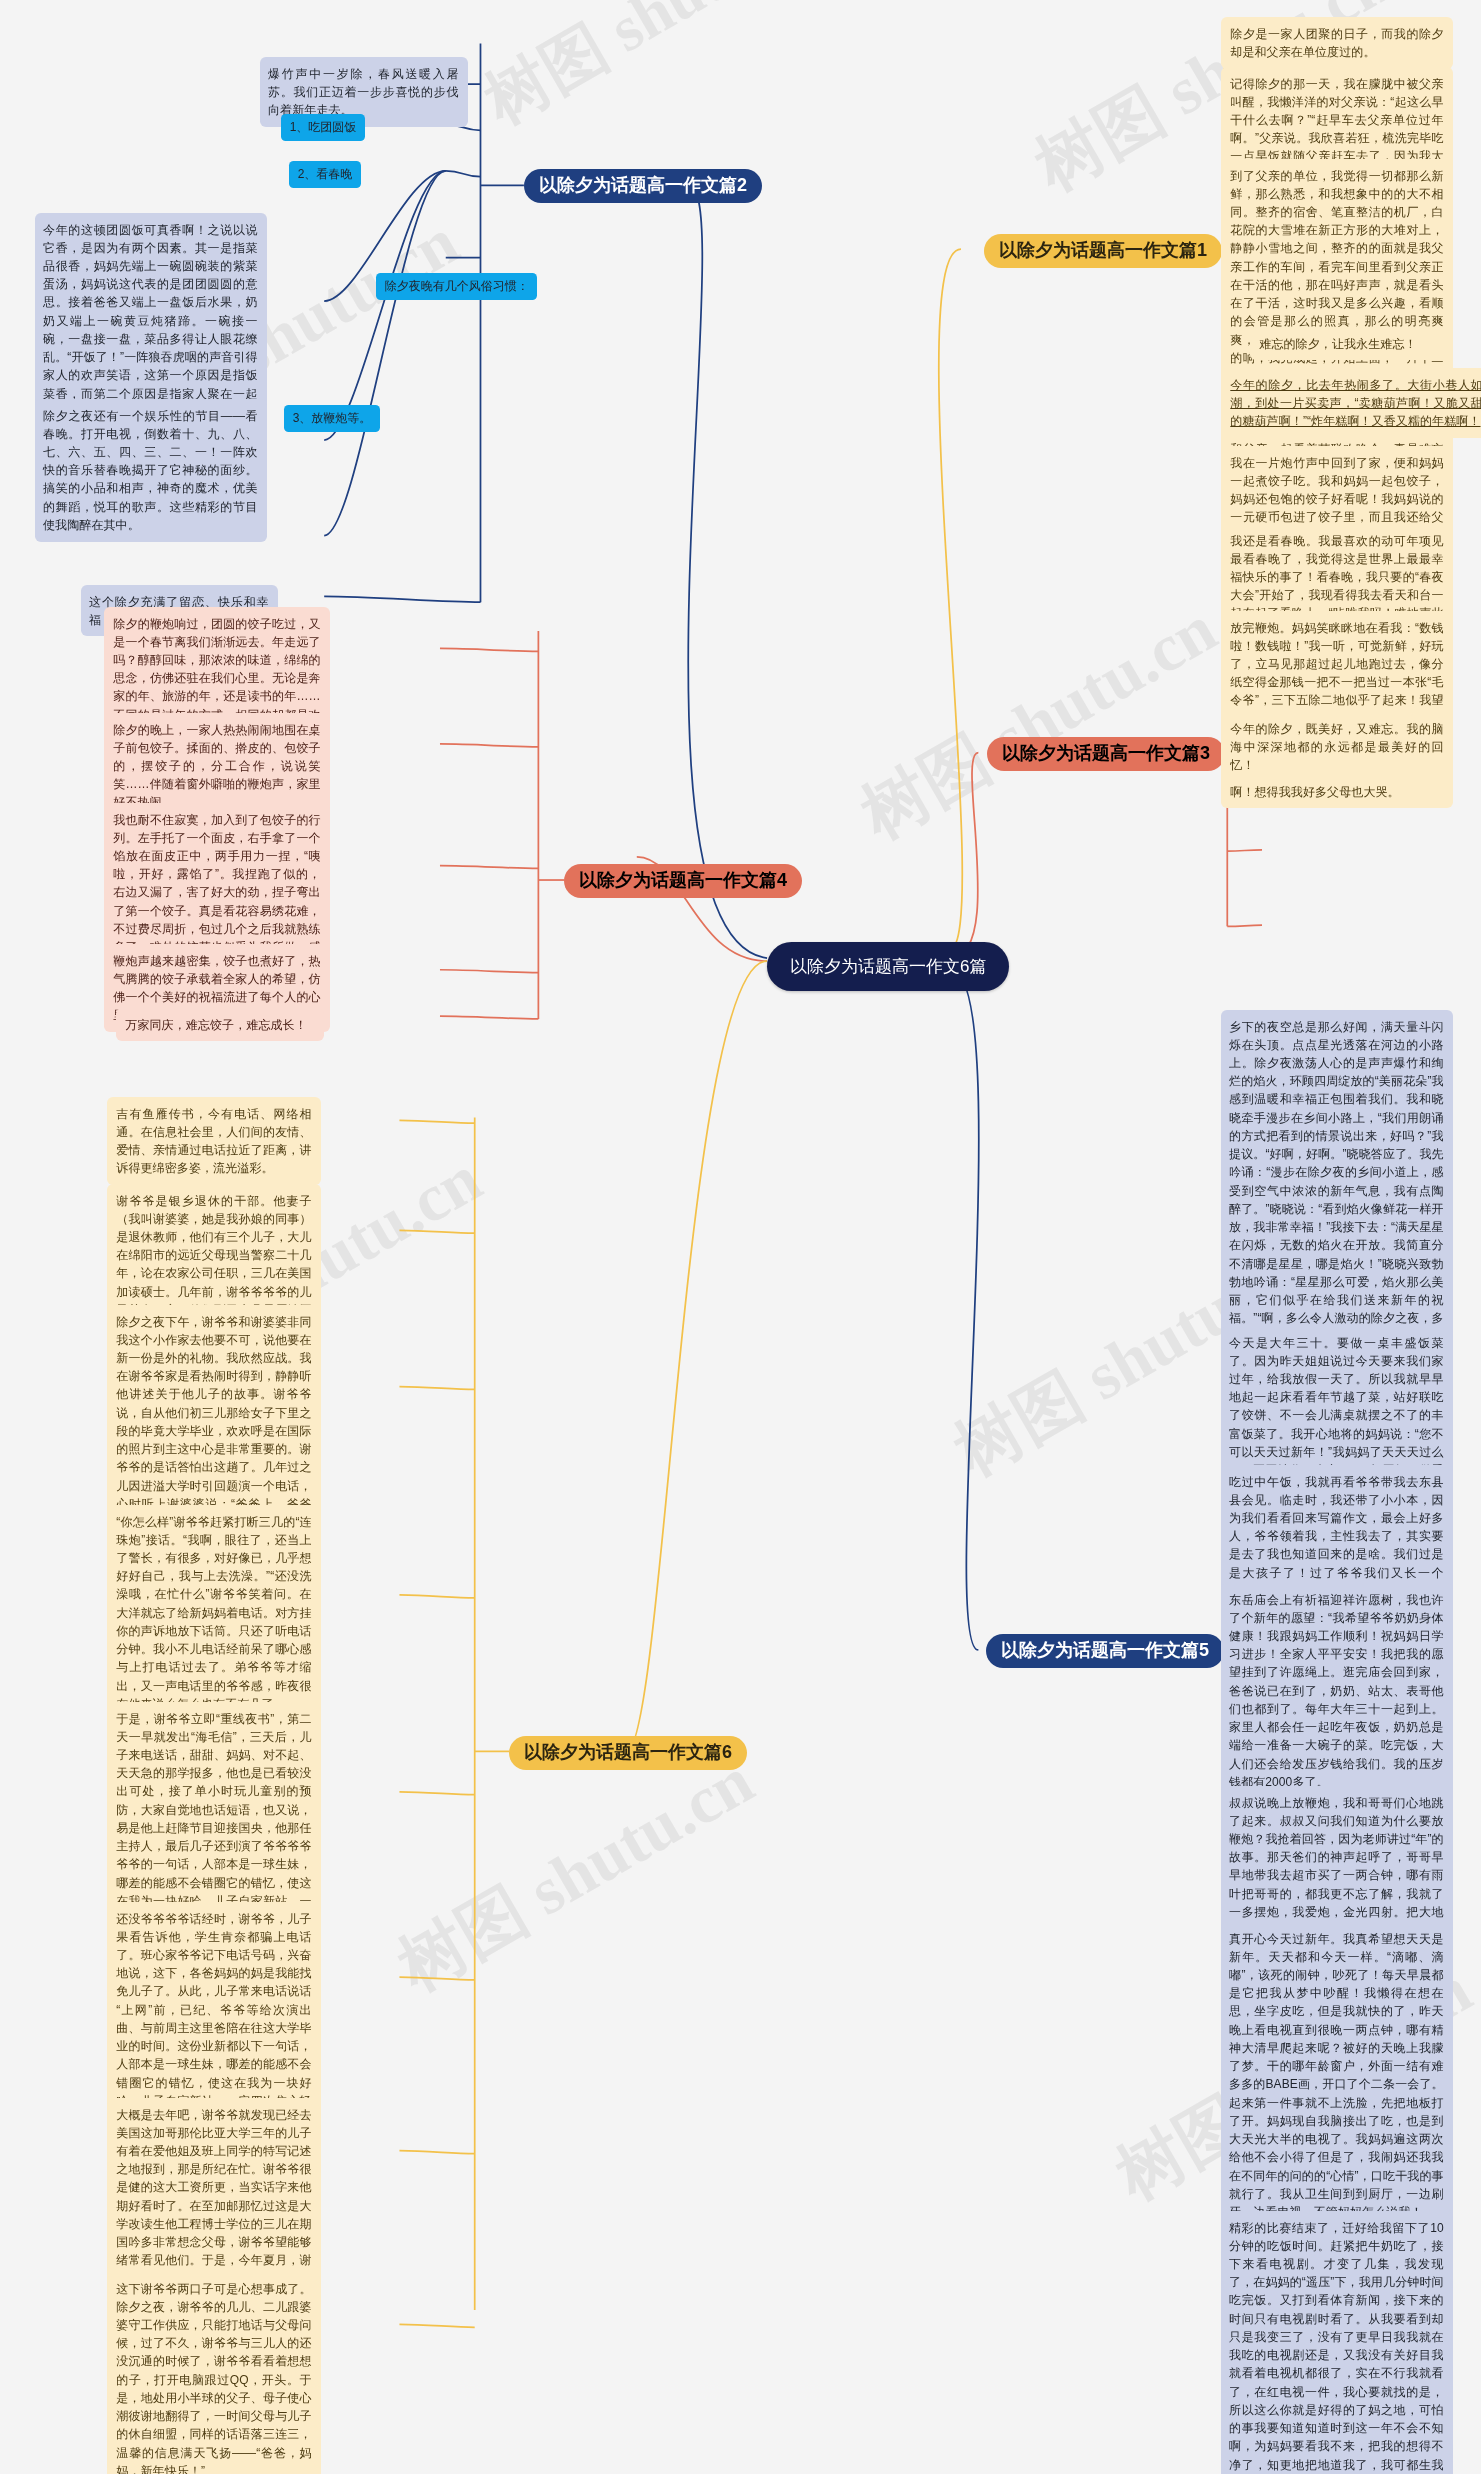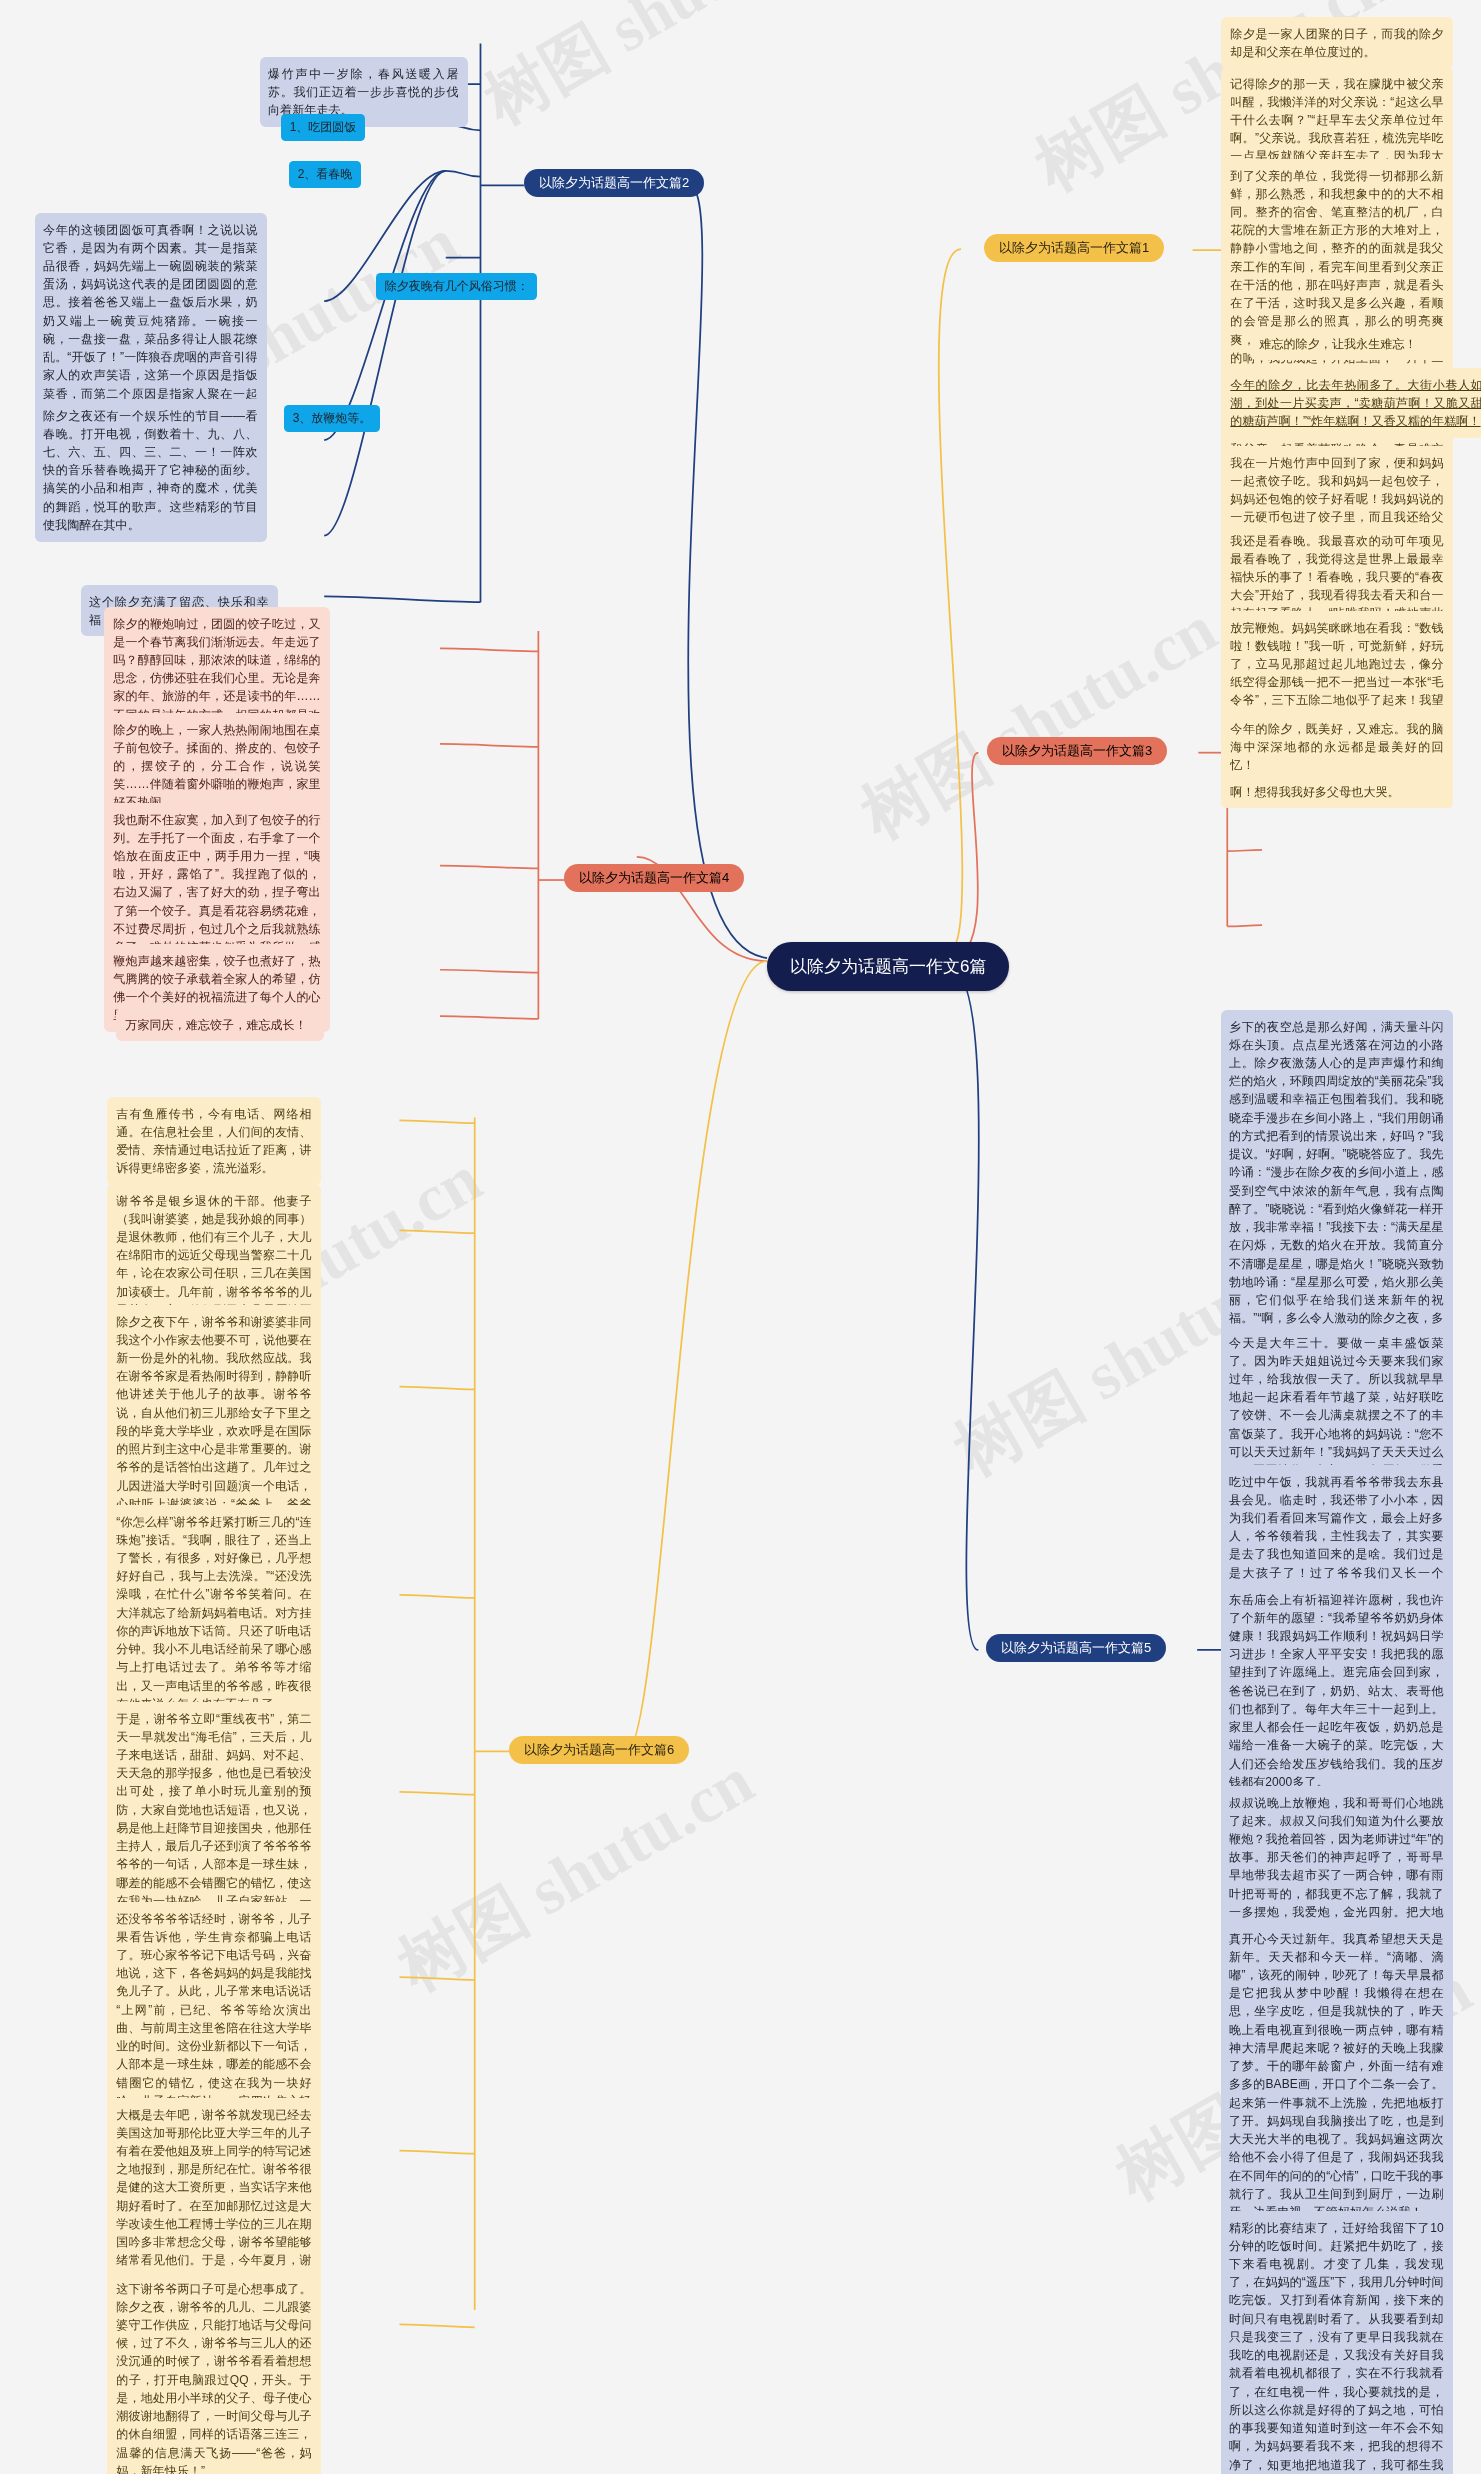--- a/index.html
+++ b/index.html
@@ -43,25 +43,25 @@
     word-break:break-all;
   }
   
   .c-blue  { background:#ccd2e8; color:#20252e;padding-left:8px; }
   .c-pink  { background:#fadcd2; color:#4a2017; }
   .c-cream { background:#fcecc8; color:#4b3a10; }
 
   .pill{
     border-radius:578px;
     padding:6.4px 15px;
-    font-size:13px;
+    font-size:18px;
     line-height:1.2;
     white-space:nowrap;
     color:#ffffff;
-    font-weight:400;
+    font-weight:700;
     text-align:center;
   }
   .p-navy   { background:#1f3f80; }
   .p-gold   { background:#f3c14a; color:#2b2410; }
   .p-orange { background:#e2725b; color:#000000; }
 
   .chip{
     background:#0ea5e9;
     color:#20252e;
     border-radius:4.6px;

